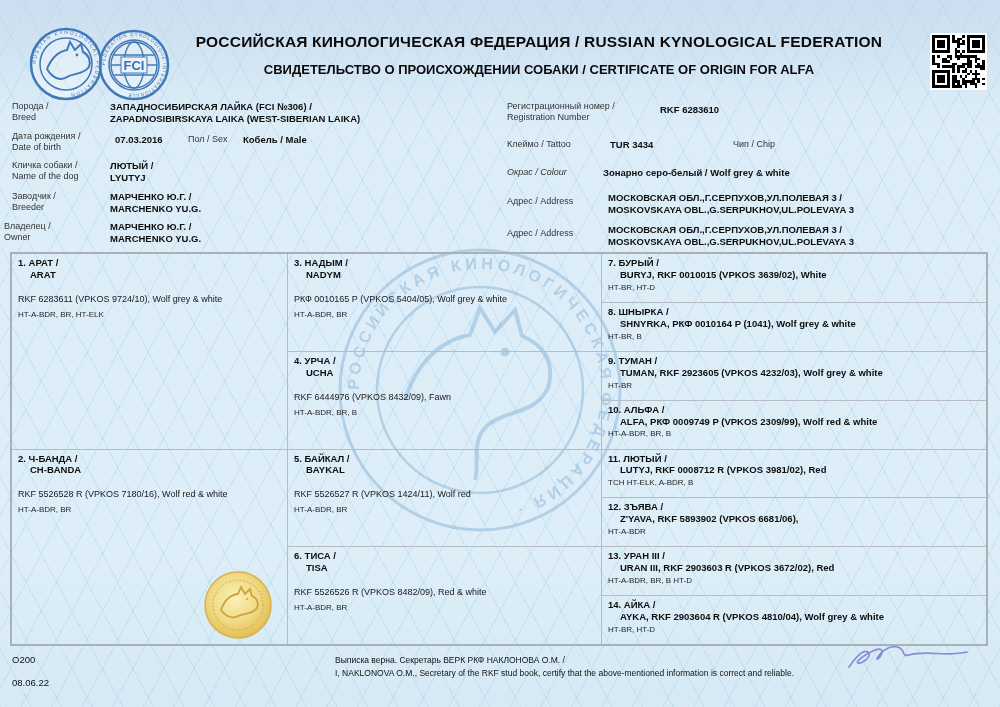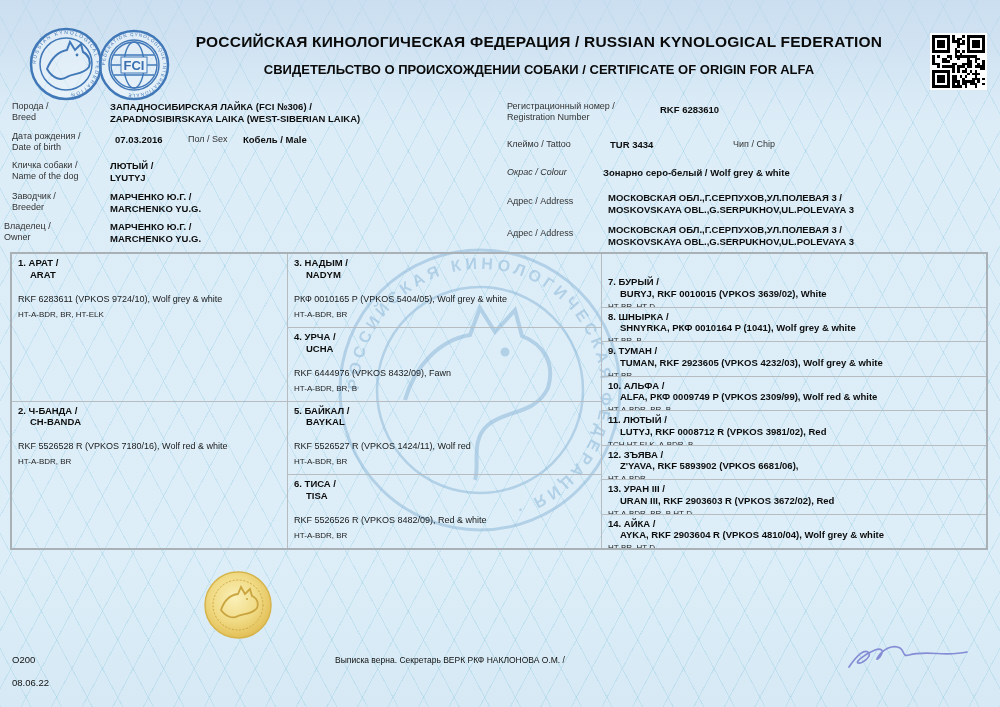--- a/index.html
+++ b/index.html
@@ -14,26 +14,26 @@
     background:linear-gradient(180deg, rgba(198,219,239,0.55), rgba(198,219,239,0));}
   .title{position:absolute; left:190px; right:112px; top:33px; text-align:center;
     font-size:15.5px; font-weight:bold; color:#0a0a0a; letter-spacing:0.2px;}
   .subtitle{position:absolute; left:190px; right:112px; top:62px; text-align:center;
     font-size:13px; font-weight:bold; color:#0a0a0a;}
   .logo{position:absolute;}
   .qr{position:absolute; left:930px; top:33px; width:57px; height:57px; background:#fff; padding:2px; box-sizing:border-box;}
   .lbl{position:absolute; font-size:9px; color:#333; line-height:1.25;}
   .val{position:absolute; font-size:9.5px; font-weight:bold; color:#0d0d0d; line-height:1.3;}
   .watermark{position:absolute; left:330px; top:240px; width:300px; height:300px; z-index:1; opacity:0.55;}
-  .ptable{position:absolute; left:10px; top:252px; width:978px; height:298px; z-index:2;
+  .ptable{position:absolute; left:10px; top:252px; width:978px; height:394px; z-index:2;
     display:flex; border:2px solid #aab1b6; box-sizing:border-box;}
   .pcol{display:flex; flex-direction:column; box-sizing:border-box;}
   .pcol1{width:276px; border-right:1px solid #b6bcc0;}
   .pcol2{width:314px; border-right:1px solid #b6bcc0;}
-  .pcol3{flex:1;margin-top:19px;}
+  .pcol3{flex:1;}
   .pcell{flex:1; padding:3px 6px; box-sizing:border-box; border-bottom:1px solid #b6bcc0; overflow:hidden;}
   .pcol>.pcell:last-child{border-bottom:none;}
   .nm{font-weight:bold; font-size:9.5px; color:#0d0d0d; line-height:1.25;}
   .ind{padding-left:12px;}
   .reg{font-size:9px; color:#191919;}
   .tall .reg{margin-top:13px;}
   .titles{font-size:8px; color:#242424; margin-top:2px;}
   .tall .titles{margin-top:6px;}
   .seal{position:absolute; left:203px; top:570px; width:70px; height:70px; z-index:3;}
   .signature{position:absolute; left:845px; top:641px; width:128px; height:32px; z-index:4;}
@@ -406,13 +406,14 @@
 
   <div class="signature">
     <svg width="128" height="32" viewBox="0 0 128 32">
       <path d="M4,26 C12,14 20,7 24,12 C26,16 17,23 13,22 C10,21 20,13 30,9 C36,7 39,9 36,14 C34,18 30,20 33,16 C38,8 48,3 55,7 C60,10 57,16 64,14 C82,9 100,16 122,11" fill="none" stroke="#7b82d2" stroke-width="1.7" stroke-linecap="round" opacity="0.9"></path>
     </svg>
   </div>
 
   <div class="foot" style="left:12px;top:654px;">O200</div>
   <div class="foot" style="left:12px;top:677px;">08.06.22</div>
   <div class="certify" style="left:335px;top:655px;">Выписка верна. Секретарь ВЕРК РКФ  НАКЛОНОВА О.М. /</div>
+  <div class="certify" style="left:335px;top:668px;">I,  NAKLONOVA O.M., Secretary of the RKF stud book, certify that the above-mentioned information is correct and reliable.</div>
 </div>
 
 </body></html>

